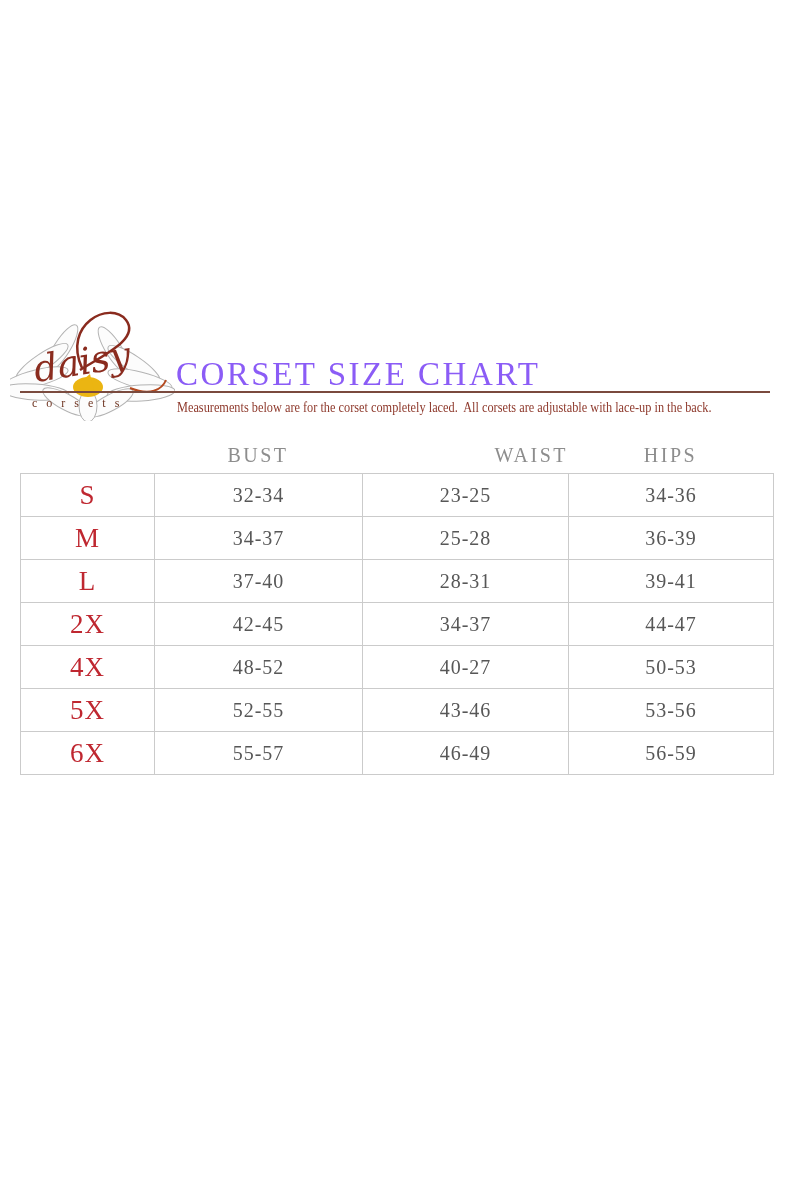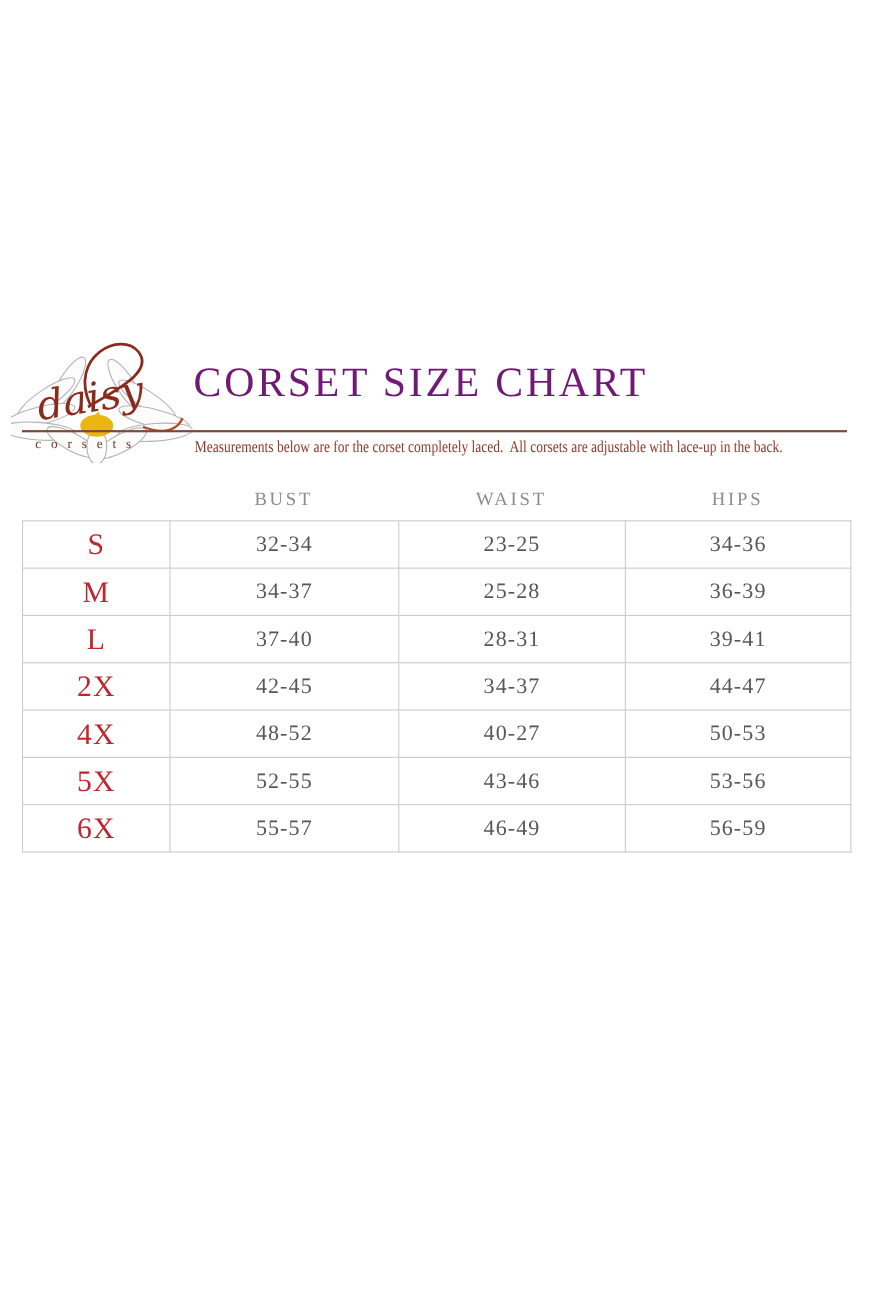--- a/index.html
+++ b/index.html
@@ -33,25 +33,25 @@
     font-size: 12px;
     letter-spacing: 9px;
     color: #6e3421;
     white-space: nowrap;
   }
 
   
   .page-title {
     position: absolute;
     left: 176px;
-    top: 326px;
-    font-size: 38px;
+    top: 352px;
+    font-size: 33px;
     line-height: 44px;
     letter-spacing: 2.5px;
-    color: #701a75;
+    color: #8b5cf6;
     white-space: nowrap;
   }
   .rule {
     position: absolute;
     left: 20px;
     top: 391px;
     width: 750px;
     height: 2px;
     background: #7a4a3e;
   }
@@ -64,26 +64,26 @@
     white-space: nowrap;
     transform: scaleX(0.82);
     transform-origin: left top;
   }
 
   
   .col-headers { position: absolute; top: 444px; left: 0; width: 792px; height: 26px; }
   .col-h {
     position: absolute;
     text-align: center;
-    font-size: 17px;
+    font-size: 20px;
     letter-spacing: 2.5px;
     color: #8d8d8d;
   }
   .h-bust  { left: 154px; width: 208px; }
-  .h-waist { left: 362px; width: 206px; }
+  .h-waist { left: 362px; width: 206px; text-align: right; }
   .h-hips  { left: 568px; width: 205px; }
 
   
   table.size-chart {
     position: absolute;
     left: 20px;
     top: 473px;
     width: 753px;
     border-collapse: collapse;
     table-layout: fixed;

